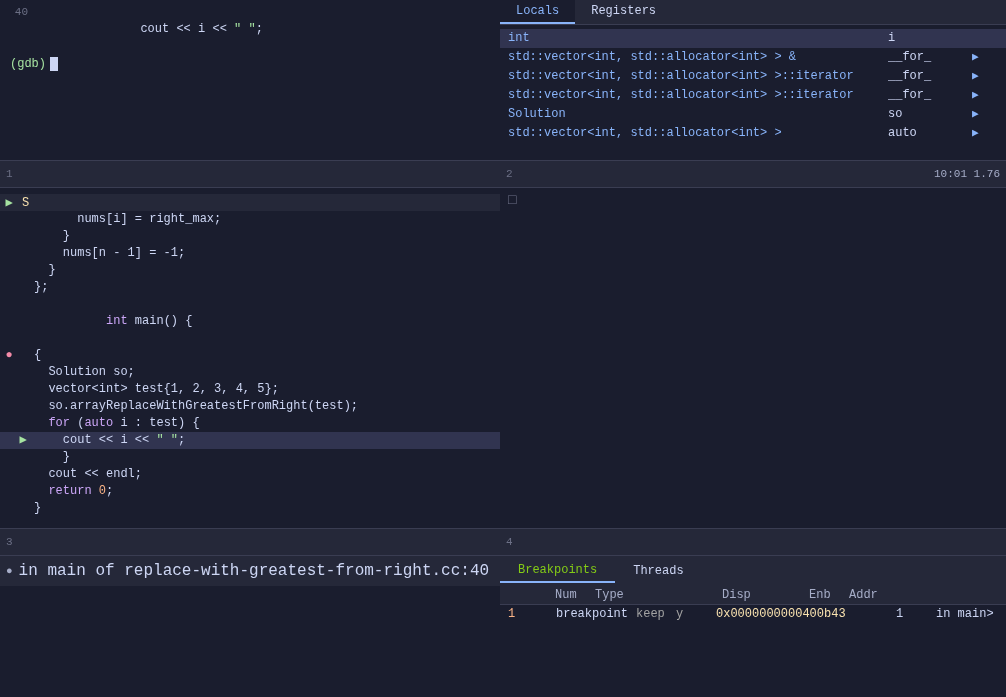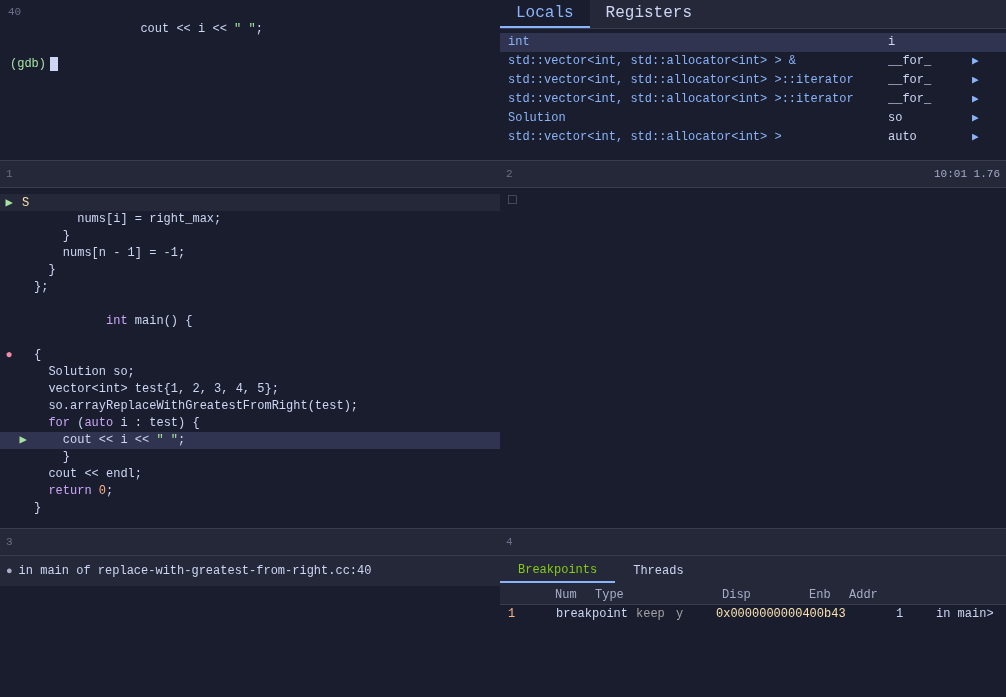--- a/index.html
+++ b/index.html
@@ -32,21 +32,21 @@
     .tab-bar {
       display: flex;
       background: #252839;
       border-bottom: 1px solid #3a3d52;
     }
 
     .tab {
       padding: 4px 16px;
       cursor: pointer;
       color: #cdd6f4;
-      font-size: 16px;
+      font-size: 12px;
     }
 
     .tab.active {
       background: #1a1d2e;
       border-bottom: 2px solid #89b4fa;
       color: #89b4fa;
     }
 
     
     .divider-row {
@@ -130,21 +130,21 @@
       align-items: flex-start;
       padding: 0 2px;
       min-height: 17px;
       line-height: 17px;
       white-space: pre;
     }
 
     .line-num {
       color: #6c7086;
       min-width: 28px;
-      text-align: left;
+      text-align: right;
       padding-right: 8px;
       user-select: none;
       font-size: 11px;
     }
 
     .bp-indicator {
       min-width: 14px;
       text-align: center;
       color: transparent;
     }
@@ -464,21 +464,21 @@
   <div class="divider-row divider-mid-left">
     <span class="divider-number">3</span>
   </div>
 
   <div class="divider-row divider-mid-right">
     <span class="divider-number">4</span>
   </div>
 
   <div class="bottom-left-label">
     <span style="color:#a6adc8; font-size:11px;">●</span>
-    <span style="margin-left:6px; color:#cdd6f4; font-size:12px;">in main of replace-with-greatest-from-right.cc:40</span>
+    <span style="margin-left:6px; color:#cdd6f4; font-size:16px;">in main of replace-with-greatest-from-right.cc:40</span>
   </div>
 
   <div class="tab-panel-bar bottom-right-tabs">
     <button class="tab-btn active">Breakpoints</button>
     <button class="tab-btn">Threads</button>
   </div>
 
   <div class="bottom-left-console">
     
   </div>

